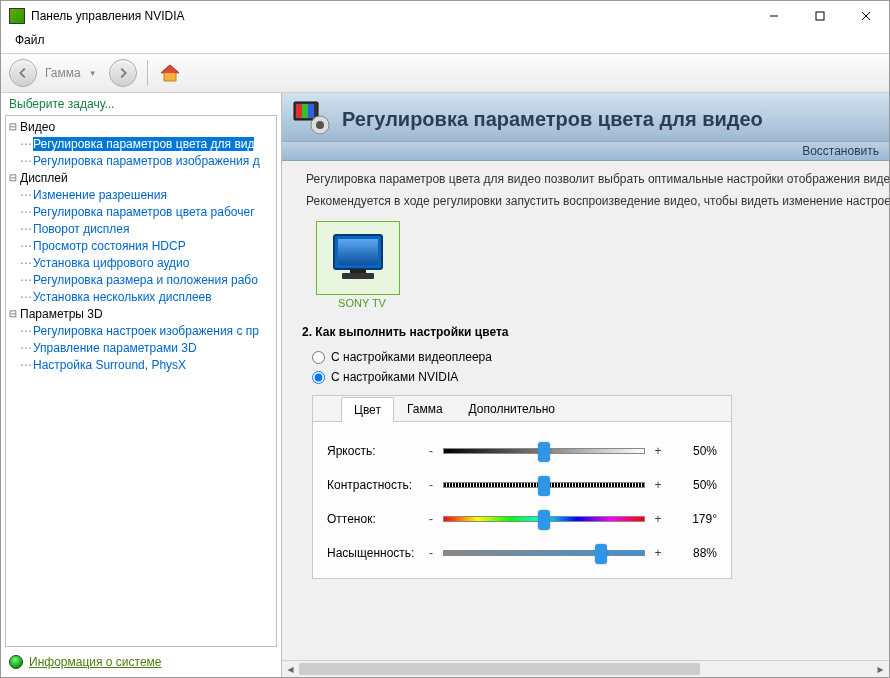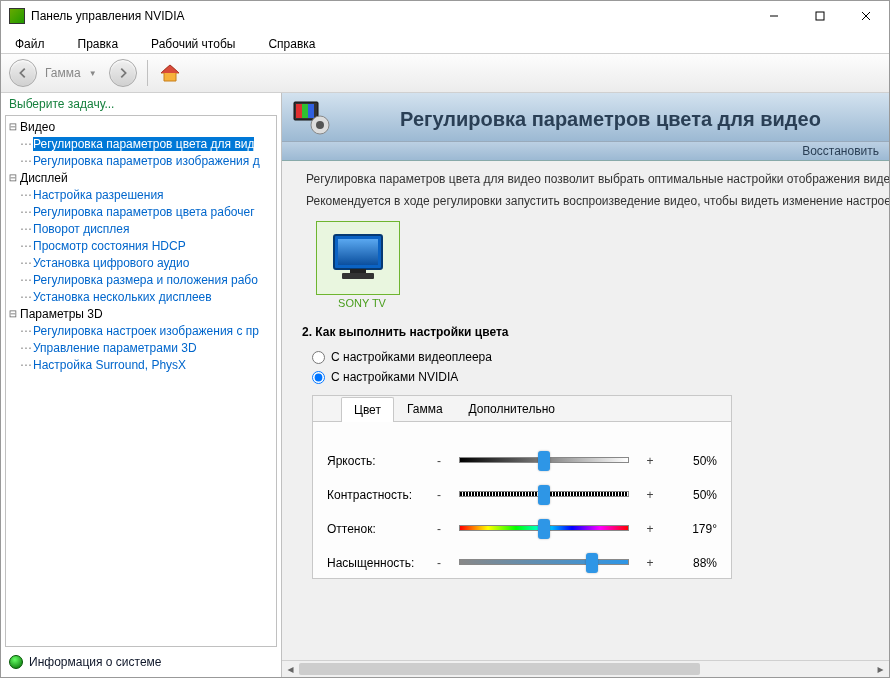--- a/index.html
+++ b/index.html
@@ -2,21 +2,21 @@
 <html><head>
 <meta charset="utf-8">
 <style>
 * { box-sizing: border-box; margin: 0; padding: 0; font-family: "Segoe UI", Tahoma, sans-serif; font-size: 12px; }
 body { background: #fff; width: 890px; height: 678px; overflow: hidden; border: 1px solid #999; display: flex; flex-direction: column; }
 .titlebar { height: 30px; display: flex; align-items: center; padding: 0 0 0 8px; background: #fff; }
 .titlebar .icon { width: 16px; height: 16px; margin-right: 6px; background: linear-gradient(135deg,#6a0 0%,#290 100%); border: 1px solid #333; }
 .titlebar .title { flex: 1; font-size: 12px; }
 .titlebar .winbtns { display: flex; }
 .titlebar .winbtn { width: 46px; height: 30px; display: flex; align-items: center; justify-content: center; cursor: default; }
-.menubar { height: 22px; display: flex; align-items: flex-end; padding: 0 6px; gap: 17px; }
+.menubar { height: 22px; display: flex; align-items: flex-start; padding: 0 6px; gap: 17px; flex-direction: column; }
 .menubar .mitem { padding: 2px 8px; cursor: default; }
 .toolbar { height: 40px; border-top: 1px solid #d0d0d0; border-bottom: 1px solid #d0d0d0; background: linear-gradient(#fdfdfd,#ececec); display: flex; align-items: center; padding: 0 8px; gap: 6px; }
 .navbtn { width: 28px; height: 28px; border-radius: 50%; background: linear-gradient(#f0f0f0,#d0d0d0); border: 1px solid #aaa; display: flex; align-items: center; justify-content: center; box-shadow: inset 0 1px 2px #fff; }
 .navbtn svg { width: 14px; height: 14px; }
 .nav-label { color: #888; margin: 0 2px 0 2px; }
 .nav-drop { color: #888; font-size: 8px; margin-right: 6px; }
 .tool-sep { width: 1px; height: 26px; background: #c0c0c0; margin: 0 4px; }
 .home-icon { width: 24px; height: 24px; }
 .content { flex: 1; display: flex; min-height: 0; }
 .sidebar { width: 281px; border-right: 1px solid #c0c0c0; display: flex; flex-direction: column; background: #fff; }
@@ -24,40 +24,40 @@
 .tree { flex: 1; border: 1px solid #c0c0c0; margin: 0 4px; overflow: hidden; padding: 2px 0; }
 .tree-row { display: flex; align-items: center; height: 17px; padding-right: 4px; white-space: nowrap; cursor: default; }
 .tree-row .glyph { width: 14px; text-align: center; color: #666; font-size: 10px; }
 .tree-row .dots { color: #888; letter-spacing: -1px; margin-right: 2px; }
 .tree-row.group { color: #000; }
 .tree-row.leaf { color: #0066cc; }
 .tree-row.sel .label { background: #0078d7; color: #fff; }
 .tree-row .indent1 { width: 14px; }
 .sysinfo { display: flex; align-items: center; gap: 6px; padding: 8px; }
 .sysinfo .sicon { width: 14px; height: 14px; border-radius: 50%; background: radial-gradient(circle at 40% 30%, #6f6, #060); border: 1px solid #050; }
-.sysinfo a { color: #0f172a; }
+.sysinfo a { color: #4d7c0f; text-decoration: underline; }
 .mainpane { flex: 1; display: flex; flex-direction: column; background: #f0f0f0; overflow: hidden; position: relative; }
-.page-header { background: linear-gradient(#d3e2ef,#9cb9d3); padding: 6px 10px 2px 10px; display: flex; align-items: center; border-bottom: 1px solid #9ab; text-align: center; }
+.page-header { background: linear-gradient(#d3e2ef,#9cb9d3); padding: 6px 10px 2px 10px; display: flex; align-items: center; border-bottom: 1px solid #9ab; }
 .page-header .hicon { width: 40px; height: 40px; margin-right: 10px; position: relative; }
 .page-header h1 { font-size: 20px; font-weight: bold; color: #2a3f55; flex: 1; white-space: nowrap; overflow: hidden; }
 .restore-row { background: linear-gradient(#bcd0e3,#9cb9d3); text-align: right; padding: 2px 10px; font-size: 11px; color: #2a3f55; border-bottom: 1px solid #8aa; }
 .restore-row span { cursor: pointer; }
 .desc { padding: 10px 14px 6px 24px; color: #333; line-height: 1.35; white-space: nowrap; overflow: hidden; }
 .step { padding: 6px 14px 4px 20px; font-weight: bold; color: #000; }
 .displaybox { margin: 6px 0 10px 34px; width: 92px; text-align: center; }
 .displaybox .dframe { width: 84px; height: 74px; border: 1px solid #6eb52f; background: #e9f6df; display: flex; align-items: center; justify-content: center; }
 .displaybox .dlabel { color: #4a9e1e; font-size: 11px; margin-top: 2px; }
 .radios { margin: 4px 0 8px 30px; }
 .radios label { display: flex; align-items: center; gap: 6px; padding: 3px 0; cursor: default; }
 .panel { margin: 0 0 0 30px; border: 1px solid #c8c8c8; background: #fdfdfd; width: 420px; }
 .tabs { display: flex; background: #f4f4f4; border-bottom: 1px solid #c8c8c8; }
 .tab { padding: 5px 12px; border: 1px solid transparent; border-bottom: none; cursor: default; }
 .tab.active { background: #fff; border-color: #c8c8c8; position: relative; top: 1px; border-radius: 2px 2px 0 0; margin-left: 28px; }
 .sliders { padding: 12px 14px 8px 14px; }
-.srow { display: flex; align-items: flex-end; height: 34px; gap: 16px; }
+.srow { display: flex; align-items: center; height: 34px; gap: 8px; }
 .srow .slabel { width: 92px; }
 .srow .minus { width: 8px; text-align: center; color: #444; }
 .srow .track { flex: 1; height: 16px; position: relative; }
 .srow .track .bar { position: absolute; left: 0; right: 0; top: 5px; height: 6px; border: 1px solid #888; }
 .srow .track .thumb { position: absolute; top: -1px; width: 12px; height: 20px; background: #2e96e6; border-radius: 3px; transform: translateX(-50%); box-shadow: 0 0 2px rgba(0,0,0,.3); }
 .srow .plus { width: 10px; text-align: center; color: #444; }
 .srow .val { width: 46px; text-align: right; }
 .bar.grad-bw { background: linear-gradient(to right,#000,#fff); }
 .bar.grad-contrast { background: repeating-linear-gradient(to right,#000 0,#000 2px,#fff 2px,#fff 3px); }
 .bar.grad-hue { background: linear-gradient(to right,#f00,#ff0,#0f0,#0ff,#00f,#f0f,#f00); }
@@ -143,21 +143,21 @@
           <span class="label">Регулировка параметров изображения д</span>
         </div>
 
       <div class="tree-row group">
           <span class="glyph">⊟</span>
           <span class="label">Дисплей</span>
         </div>
       <div class="tree-row leaf">
           <span class="indent1"></span>
           <span class="dots">⋯</span>
-          <span class="label">Настройка разрешения</span>
+          <span class="label">Изменение разрешения</span>
         </div>
       <div class="tree-row leaf">
           <span class="indent1"></span>
           <span class="dots">⋯</span>
           <span class="label">Регулировка параметров цвета рабочег</span>
         </div>
       <div class="tree-row leaf">
           <span class="indent1"></span>
           <span class="dots">⋯</span>
           <span class="label">Поворот дисплея</span>

